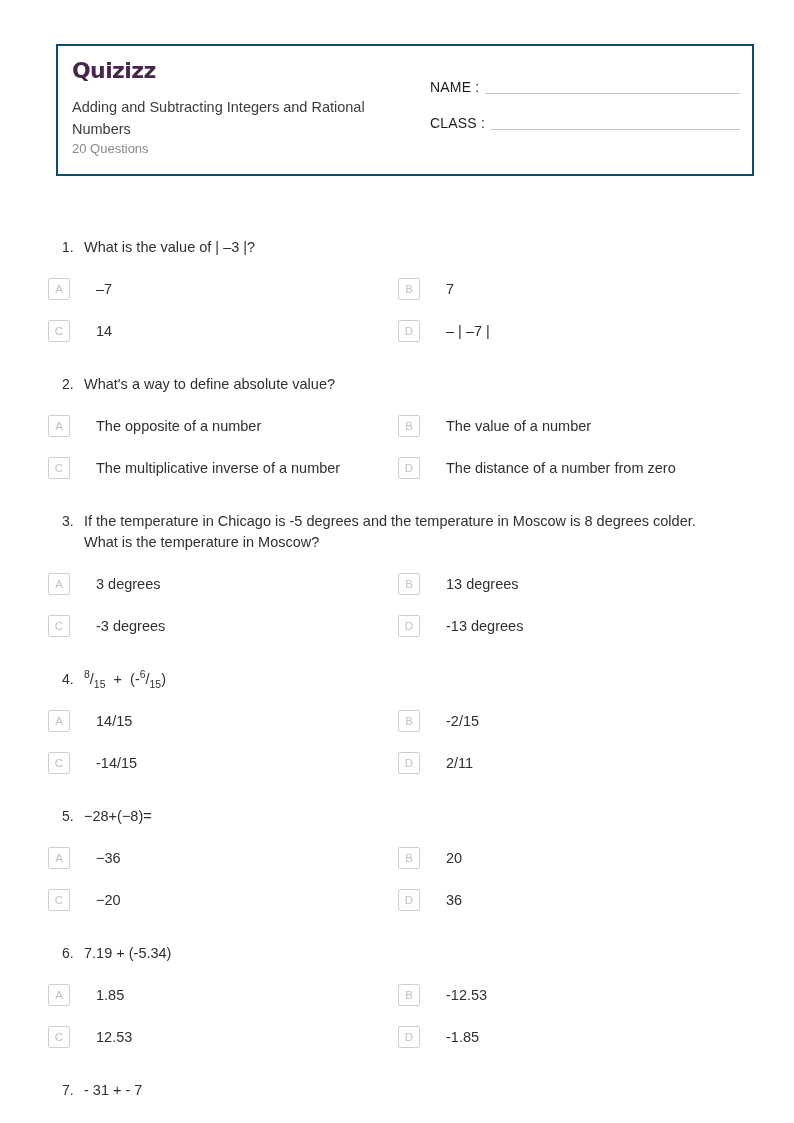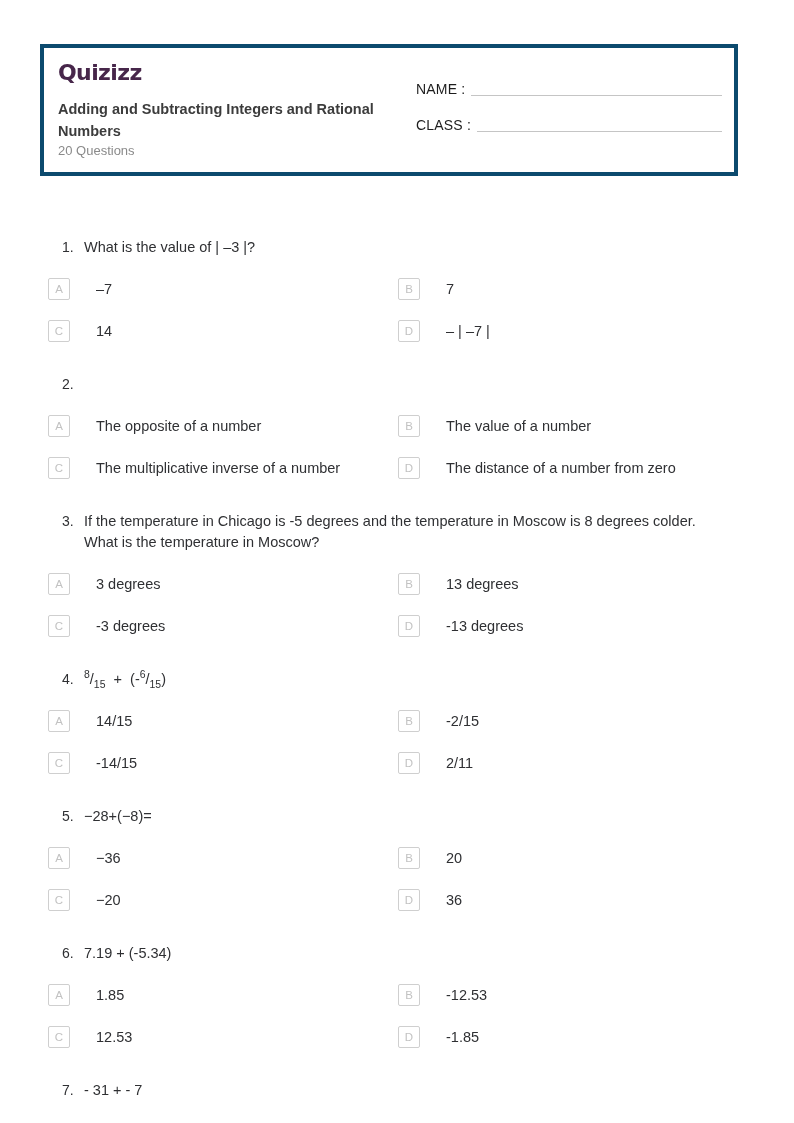--- a/index.html
+++ b/index.html
@@ -11,23 +11,23 @@
     width: 794px; height: 1123px;
     font-family: "Liberation Sans", sans-serif;
     color: #2f3033;
     overflow: hidden;
     position: relative;
   }
 
   
   .header-card {
     position: absolute;
-    left: 40px; top: 44px;
+    left: 56px; top: 44px;
     width: 698px; height: 132px;
-    border: 4px solid #0c4a6e;
+    border: 2px solid #0c4a6e;
     background: #fff;
     display: flex;
   }
   .header-left {
     width: 368px;
     padding: 14px 16px 0 14px;
   }
   .brand {
     font-family: "DejaVu Sans", sans-serif;
     font-size: 22px;
@@ -36,21 +36,21 @@
     color: #47264a;
     line-height: 1;
     margin: 0 0 14px 0;
     display: inline-block;
   }
   .ws-title {
     font-size: 14.5px;
     color: #3c3c3c;
     line-height: 22px;
     margin: 0;
-    font-weight: bold;
+    font-weight: normal;
     max-width: 340px;
   }
   .ws-count {
     font-size: 13px;
     color: #8a8a8a;
     margin-top: 1px;
   }
   .header-right {
     flex: 1;
     padding: 16px 12px 0 4px;
@@ -192,20 +192,21 @@
             <div class="opt-letter">D</div>
             <div class="opt-text">– | –7 |</div>
           </div>
         </div>
       </div>
     </div>
     <div class="q-gap-1"></div>
     <div class="q-block">
       <div class="q-head">
         <div class="q-num">2.</div>
+        <div class="q-text">What's a way to define absolute value?</div>
       </div>
       <div class="options">
         <div class="opt-row">
           <div class="opt">
             <div class="opt-letter">A</div>
             <div class="opt-text">The opposite of a number</div>
           </div>
           <div class="opt">
             <div class="opt-letter">B</div>
             <div class="opt-text">The value of a number</div>

